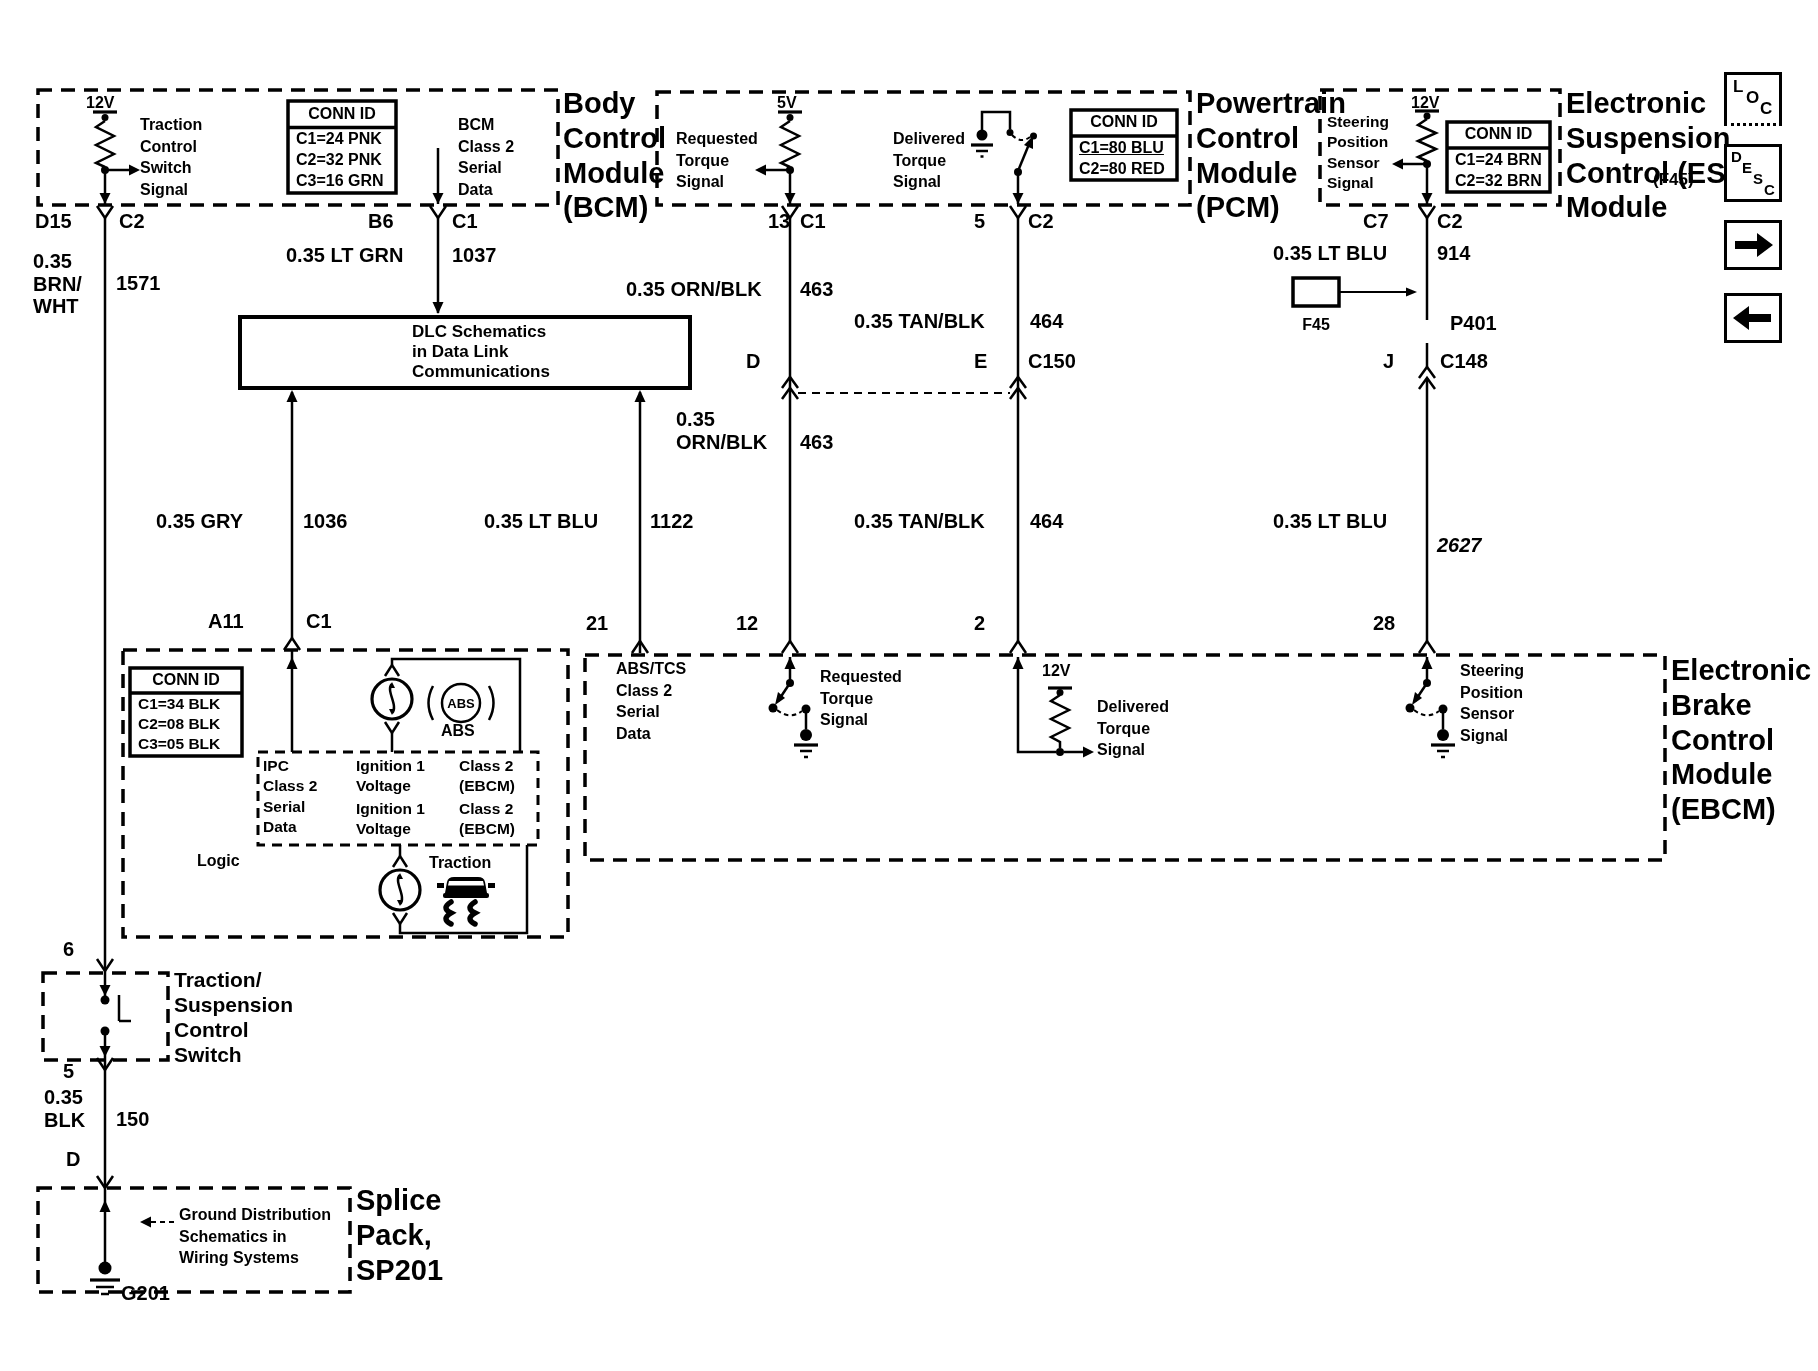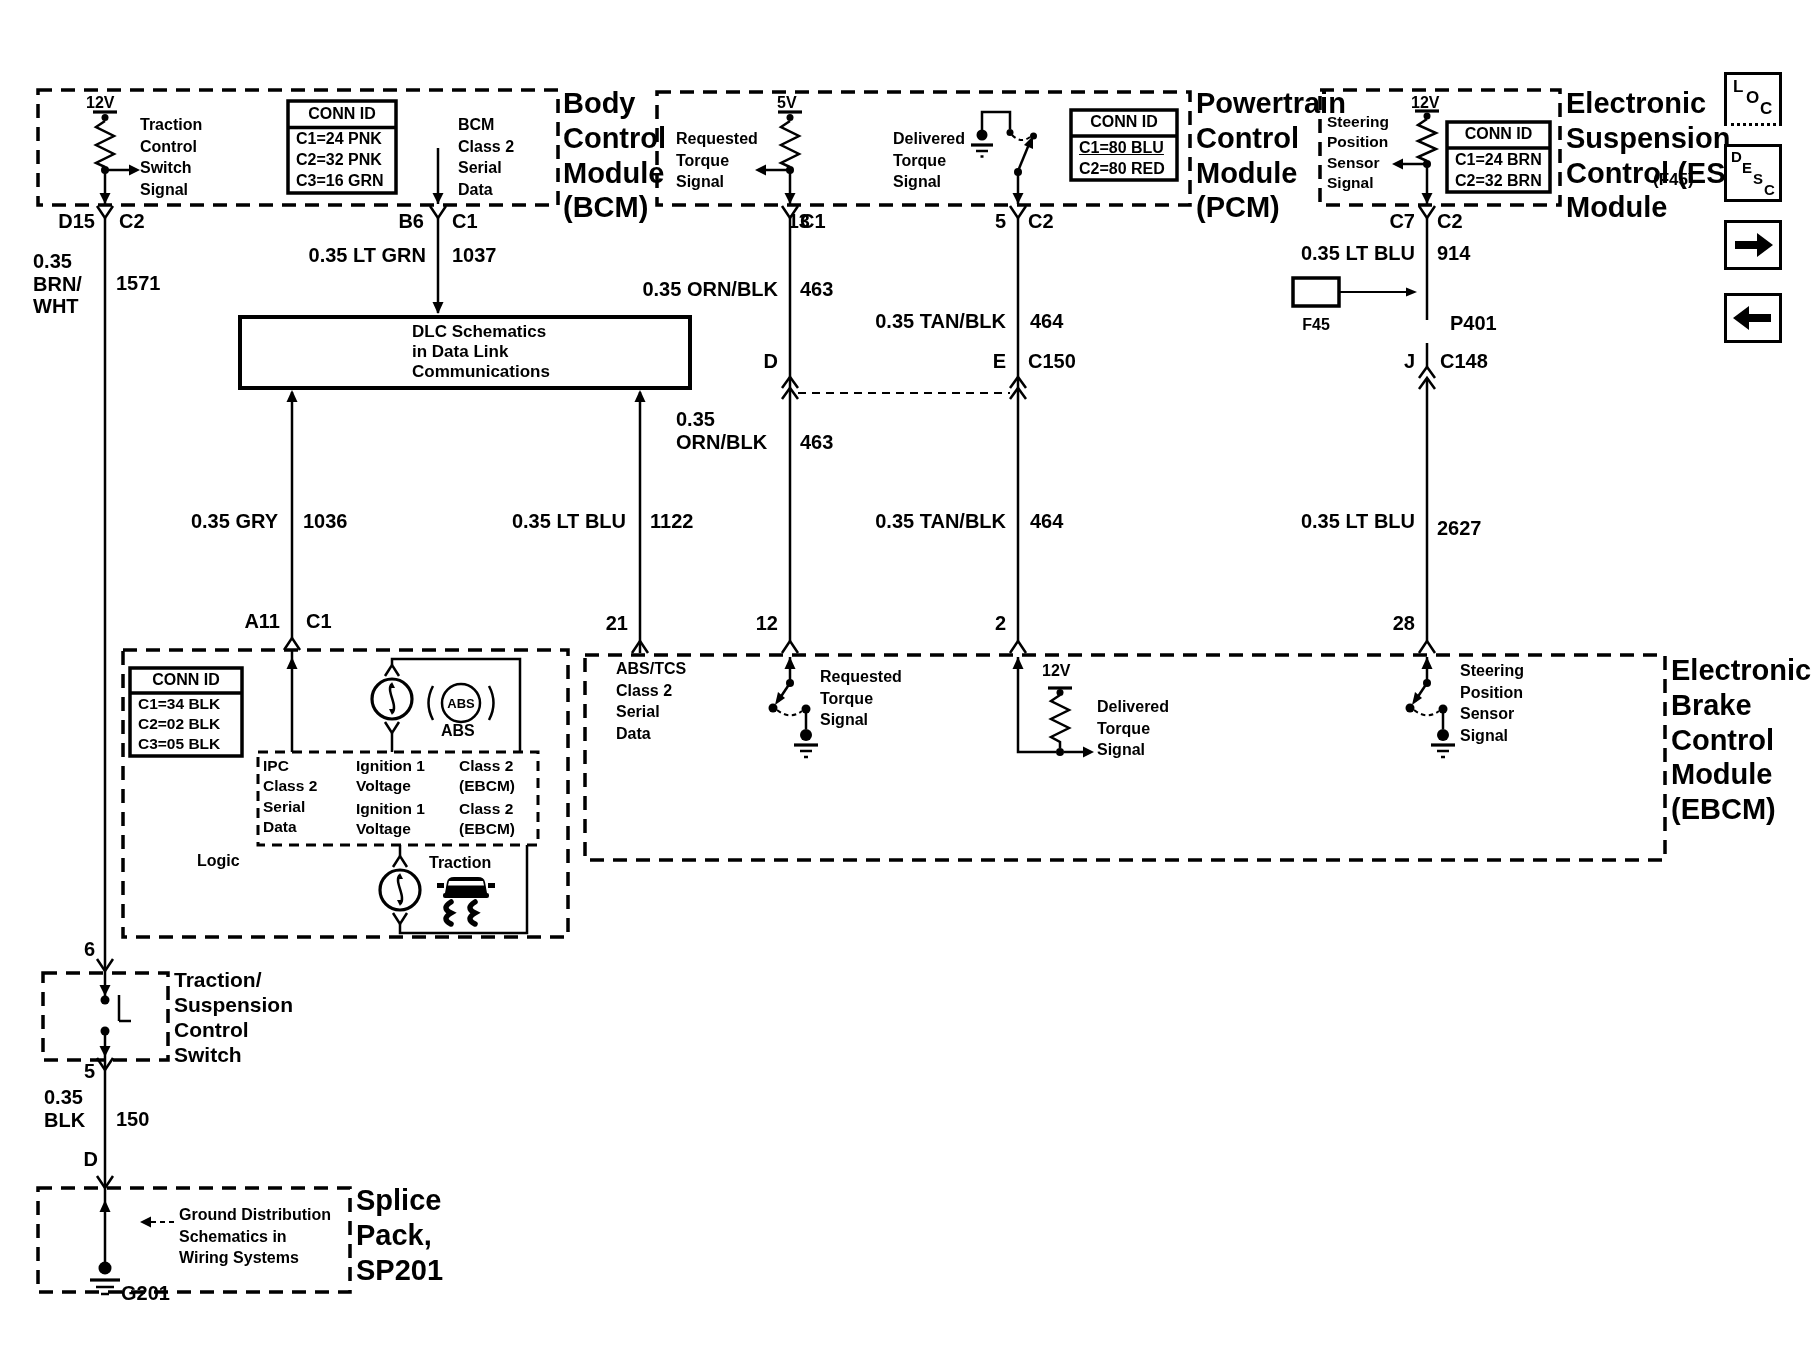--- a/index.html
+++ b/index.html
@@ -21,21 +21,21 @@
   .fillw{fill:#fff;stroke:none;}
   .skid{stroke:#000;stroke-width:5.5;fill:none;stroke-linecap:round;}
   .t{position:absolute;font-weight:bold;color:#000;white-space:pre-line;font-size:20px;line-height:1.13;}
   .s13{font-size:13px;line-height:1.1;}
   .s15{font-size:15.5px;line-height:1.32;}
   .s16{font-size:16px;line-height:1.35;}
   .s17{font-size:17px;line-height:1.18;}
   .s21{font-size:21px;line-height:1.19;}
   .s22{font-size:29px;line-height:1.2;}
   .ctr{text-align:center;}
-  .rt{text-align:right;}
+  .rt{}
   .navbox{position:absolute;border:3px solid #000;background:#fff;}
   .navletter{position:absolute;font-weight:bold;}
 </style>
 </head>
 <body>
 
 <div class="page">
 
 <svg class="layer" width="1818" height="1371" viewBox="0 0 1818 1371">
 
@@ -358,36 +358,36 @@
 <div class="t s17" style="left:1653px;top:170px;">(F45)</div>
 <div class="t rt" style="left:1363px;top:210px;width:52px;">C7</div>
 <div class="t" style="left:1437px;top:210px;">C2</div>
 <div class="t rt" style="left:1273px;top:242px;width:142px;">0.35 LT BLU</div>
 <div class="t" style="left:1437px;top:242px;">914</div>
 <div class="t s16 ctr" style="left:1293px;top:282px;width:46px;margin-top:32px;">F45</div>
 <div class="t" style="left:1450px;top:312px;">P401</div>
 <div class="t rt" style="left:1383px;top:350px;width:32px;">J</div>
 <div class="t" style="left:1440px;top:350px;">C148</div>
 <div class="t rt" style="left:1273px;top:510px;width:142px;">0.35 LT BLU</div>
-<div class="t" style="left:1437px;top:517px;">2627</div>
+<div class="t" style="left:1437px;top:534px;font-style:italic;">2627</div>
 
 <div class="t rt" style="left:156px;top:510px;width:122px;">0.35 GRY</div>
 <div class="t" style="left:303px;top:510px;">1036</div>
 <div class="t rt" style="left:208px;top:610px;width:72px;">A11</div>
 <div class="t" style="left:306px;top:610px;">C1</div>
 <div class="t rt" style="left:484px;top:510px;width:142px;">0.35 LT BLU</div>
 <div class="t" style="left:650px;top:510px;">1122</div>
 <div class="t rt" style="left:586px;top:612px;width:42px;">21</div>
 <div class="t rt" style="left:736px;top:612px;width:42px;">12</div>
 <div class="t rt" style="left:974px;top:612px;width:32px;">2</div>
 <div class="t rt" style="left:1373px;top:612px;width:42px;">28</div>
 
 <div class="t s16 ctr" style="left:130px;top:669px;width:112px;">CONN ID</div>
 <div class="t s15" style="left:138px;top:694px;">C1=34 BLK</div>
-<div class="t s15" style="left:138px;top:714px;">C2=02 BLK</div>
+<div class="t s15" style="left:138px;top:714px;">C2=08 BLK</div>
 <div class="t s15" style="left:138px;top:734px;">C3=05 BLK</div>
 <div class="t s13 ctr" style="left:443px;top:697px;width:36px;">ABS</div>
 <div class="t s16" style="left:441px;top:720px;">ABS</div>
 <div class="t s15" style="left:263px;top:756px;">IPC
 Class 2
 Serial
 Data</div>
 <div class="t s15" style="left:356px;top:756px;">Ignition 1
 Voltage</div>
 <div class="t s15" style="left:459px;top:756px;">Class 2

